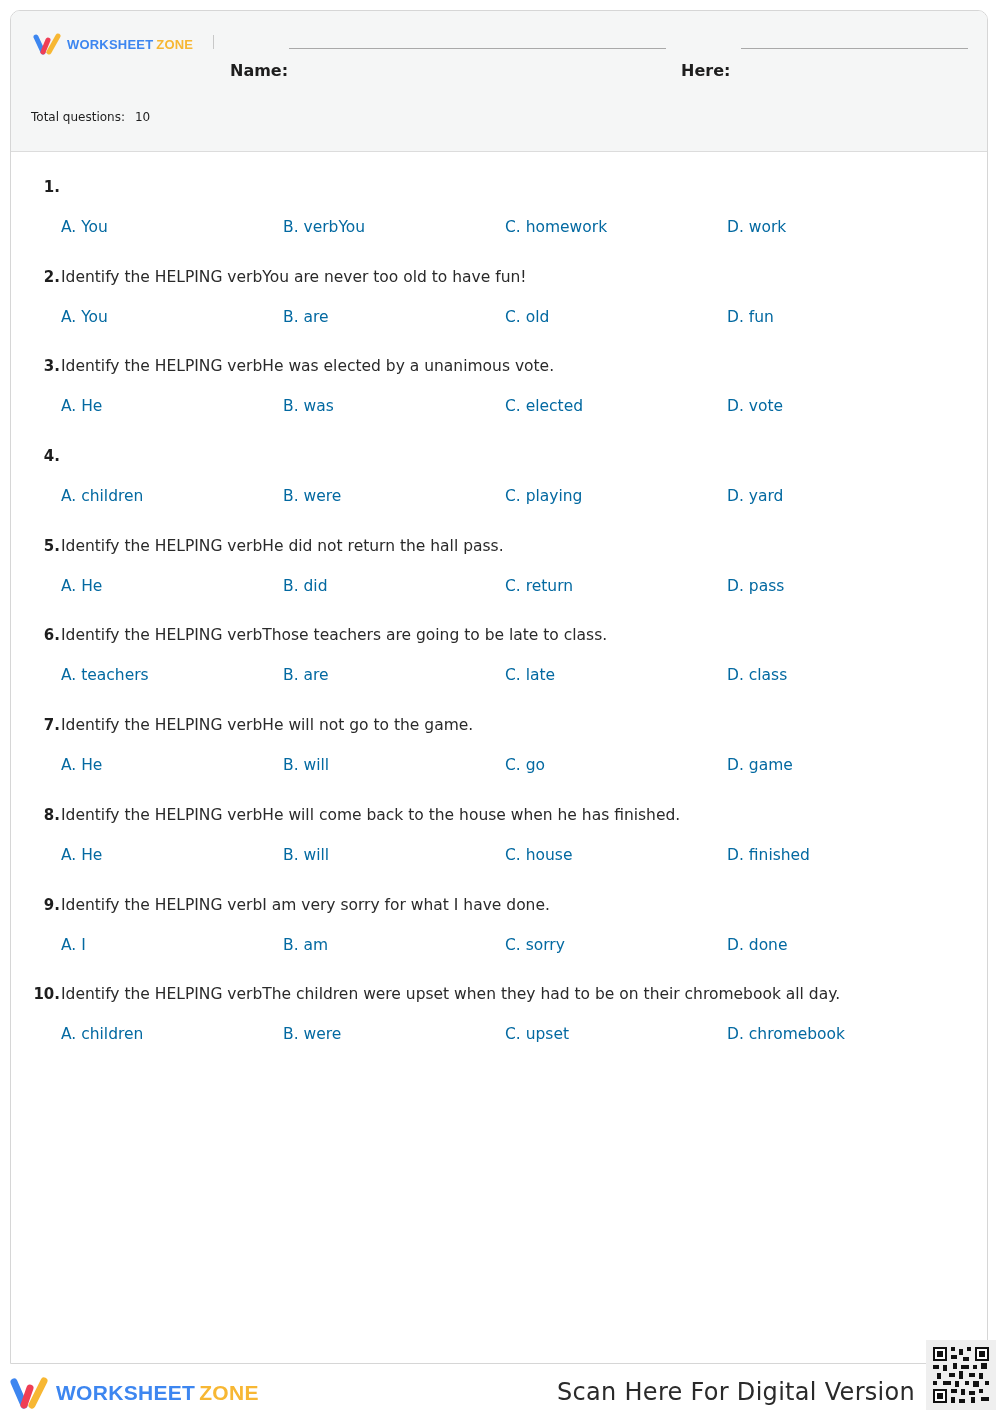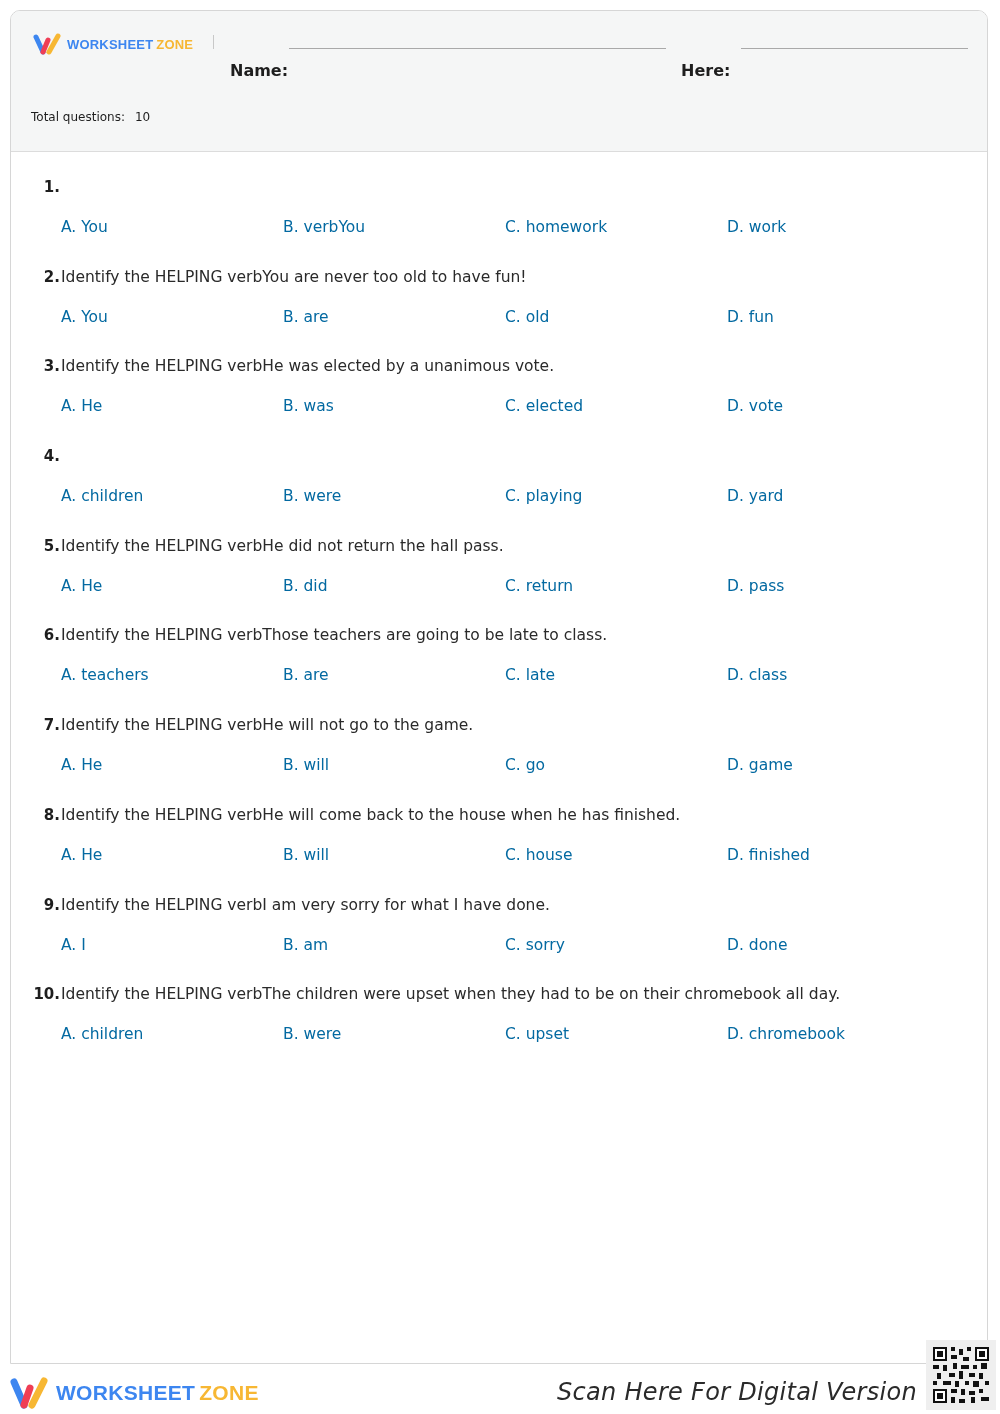--- a/index.html
+++ b/index.html
@@ -29,21 +29,21 @@
 
   .questions { position: absolute; left: 0; top: 167px; width: 100%; }
   .q { position: relative; height: 89.7px; }
   .q-num { position: absolute; right: 927px; top: 0; font-weight: bold; font-size: 15px; color: #1e1e1e; text-align: right; }
   .q-text { position: absolute; left: 50px; top: 0; font-size: 15.5px; color: #2a2a2a; white-space: nowrap; }
   .opt { position: absolute; top: 40px; font-size: 15.5px; color: #0369a1; white-space: nowrap; }
   .opt.a { left: 50px; } .opt.b { left: 272px; } .opt.c { left: 494px; } .opt.d { left: 716px; }
 
   .footer-logo { position: absolute; left: 10px; top: 1376px; display: flex; align-items: center; }
   .footer-logo .logo-text { font-size: 21px; margin-left: 6px; letter-spacing: 0.3px; }
-  .scan { position: absolute; left: 557px; top: 1378px; font-size: 24px; color: #2a2a2a; letter-spacing: 0.3px; font-style: italic; }
+  .scan { position: absolute; left: 557px; top: 1378px; font-size: 24px; color: #2a2a2a; letter-spacing: 0.3px; }
   .qr { position: absolute; left: 926px; top: 1340px; width: 70px; height: 70px; background: #efefef; }
   .qr svg { position: absolute; left: 7px; top: 7px; }
 </style>
 </head>
 <body>
 
 <div class="card">
   <div class="header">
     <div class="logo">
       <svg width="30" height="22" viewBox="0 0 30 22">

